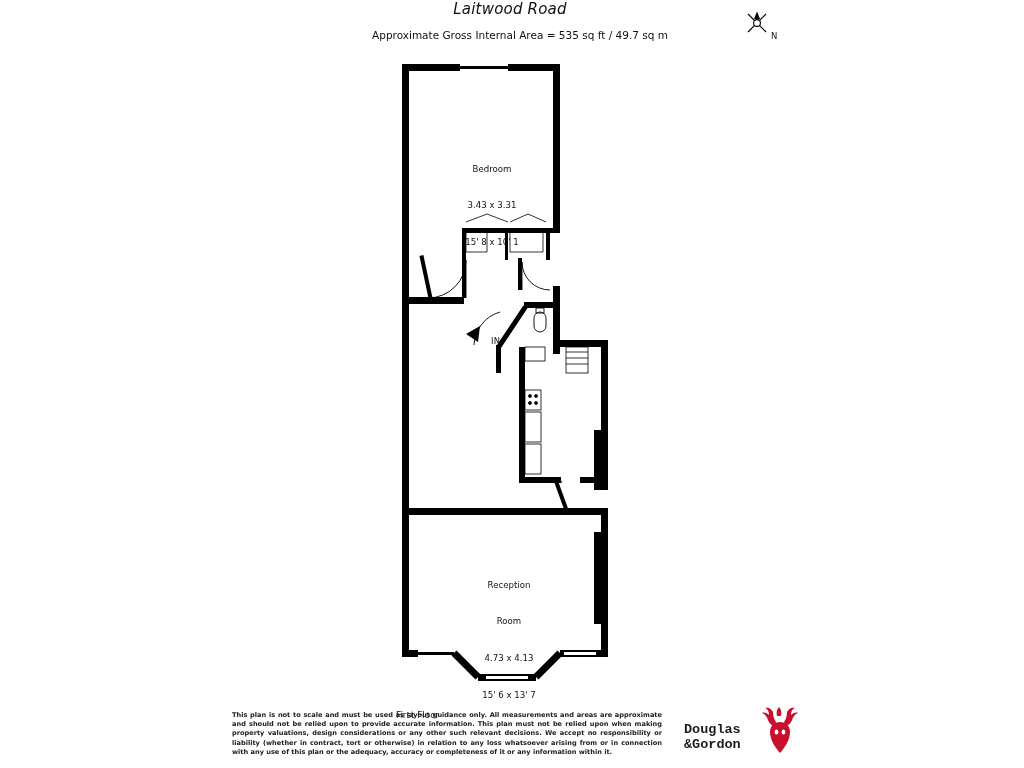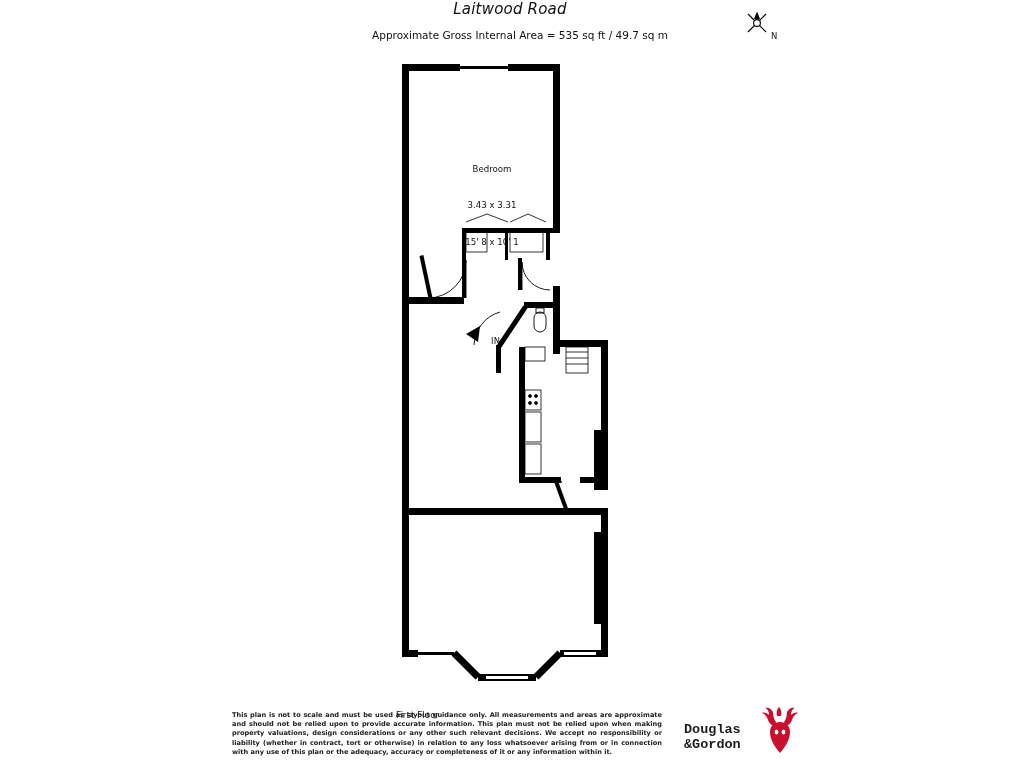--- a/index.html
+++ b/index.html
@@ -280,20 +280,26 @@
     </g>
   </svg>
 
   <div class="room-label" style="left:440px; top:138px; width:104px;">
     <div class="rname">Bedroom</div>
     <div>3.43 x 3.31</div>
     <div>15' 8 x 10' 1</div>
   </div>
 
 
+  <div class="room-label" style="left:457px; top:554px; width:104px;">
+    <div class="rname">Reception</div>
+    <div class="rname">Room</div>
+    <div>4.73 x 4.13</div>
+    <div>15' 6 x 13' 7</div>
+  </div>
 
   <div class="in-label">IN</div>
   <div class="floor-label">First Floor</div>
 
   <div class="disclaimer">This plan is not to scale and must be used as layout guidance only. All measurements and areas are approximate and should not be relied upon to provide accurate information. This plan must not be relied upon when making property valuations, design considerations or any other such relevant decisions. We accept no responsibility or liability (whether in contract, tort or otherwise) in relation to any loss whatsoever arising from or in connection with any use of this plan or the adequacy, accuracy or completeness of it or any information within it.</div>
 
   <div class="logo">
     <div class="brand">
       <div>Douglas</div>
       <div>&amp;Gordon</div>

